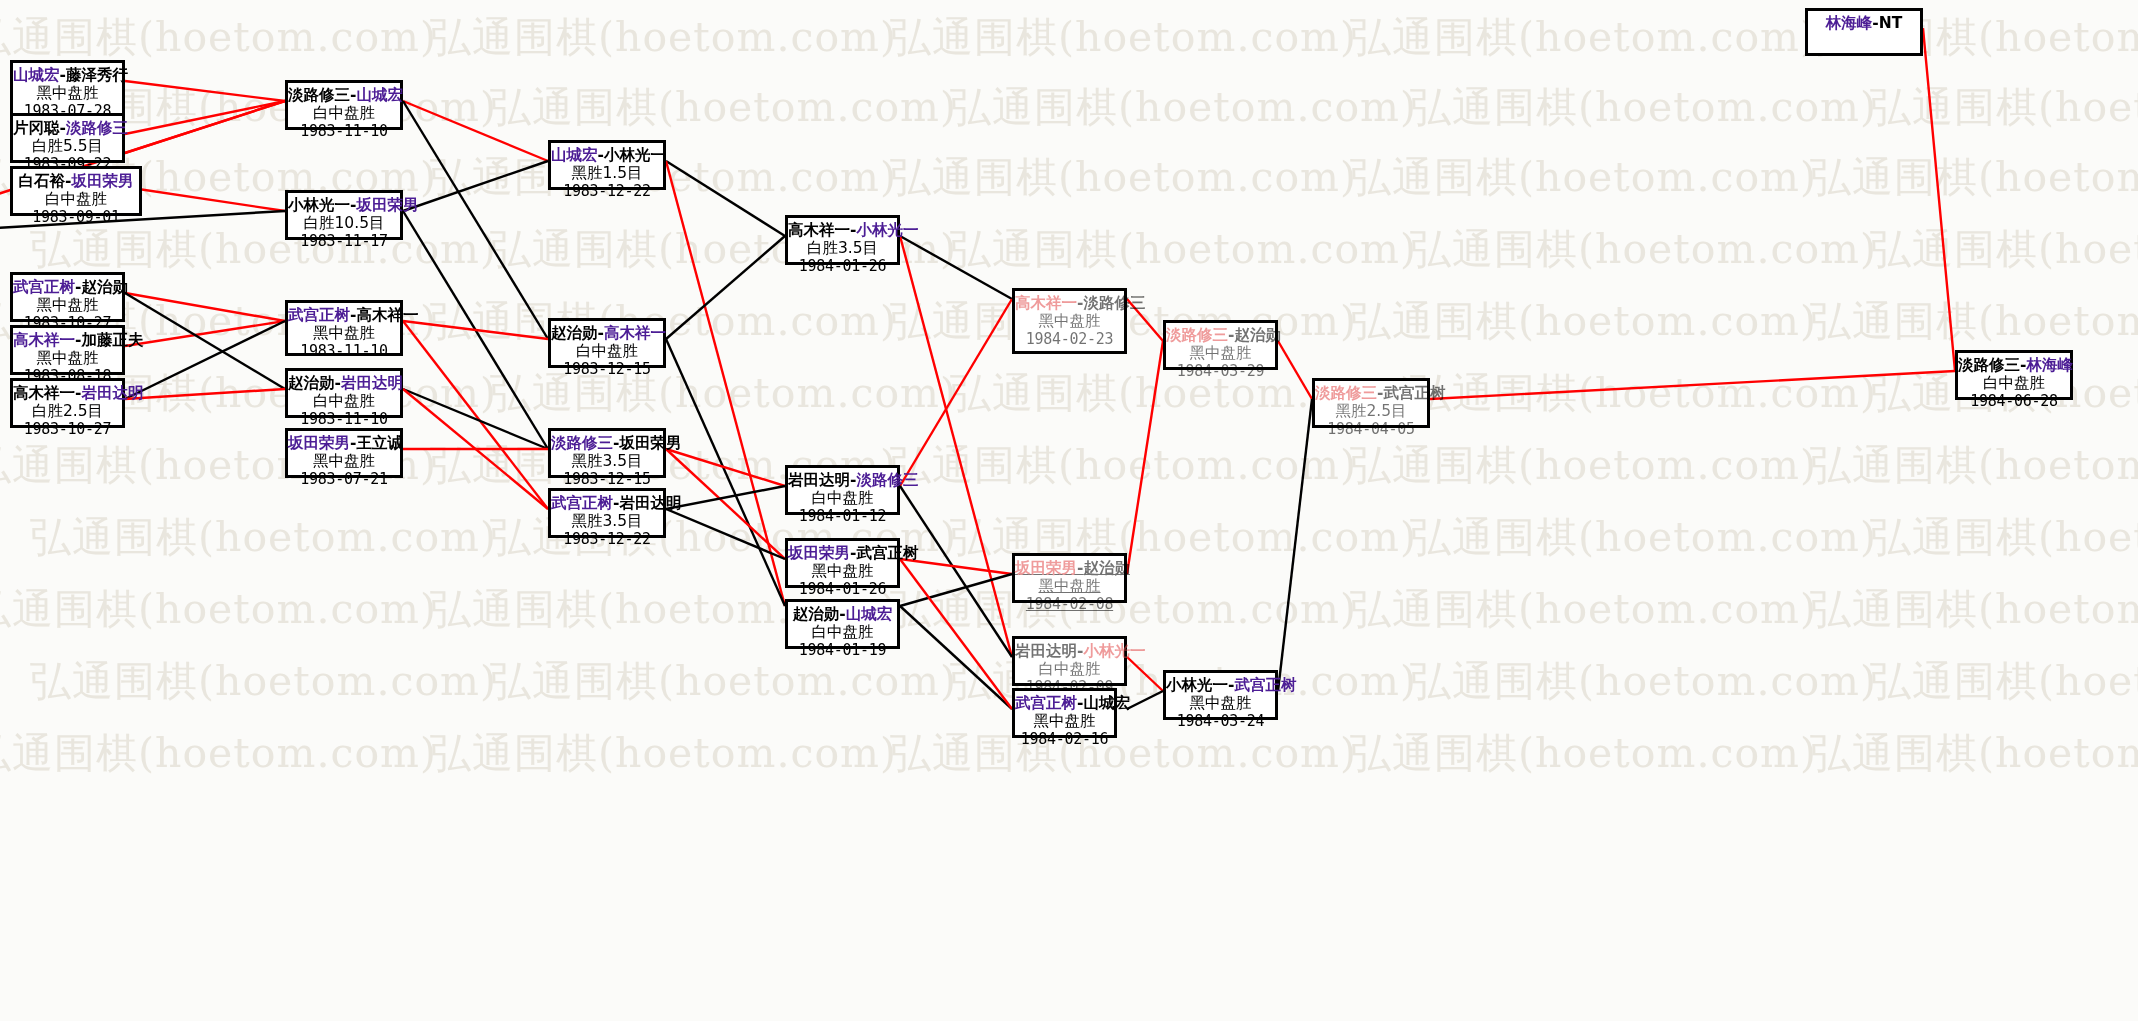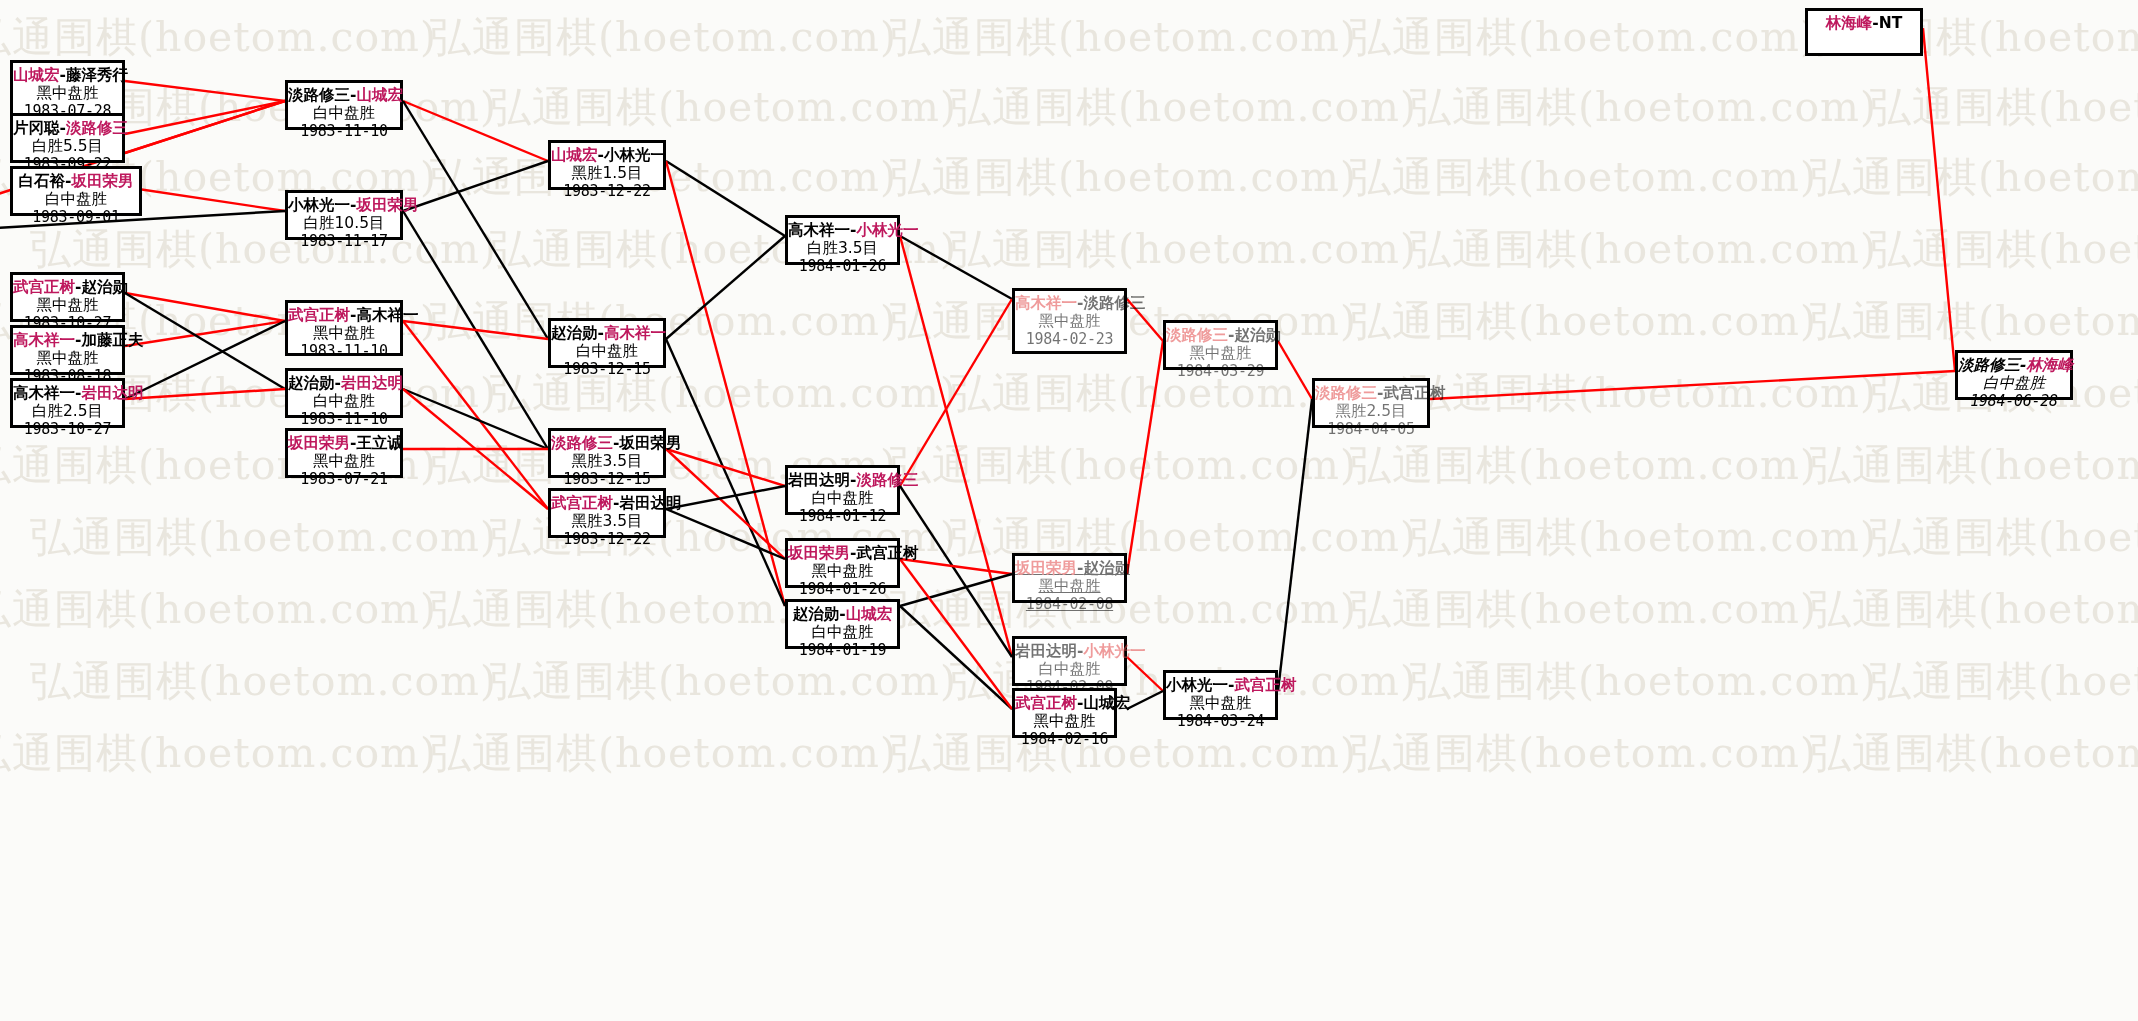--- a/index.html
+++ b/index.html
@@ -35,21 +35,21 @@
     text-align:center;
     line-height:1.18;
     padding-top:3px;
     font-size:15.5px;
     color:#000;
     white-space:nowrap;
   }
   .node .ln{display:block;}
   .node .ln1{font-weight:bold;}
   .node .dt{font-family:"DejaVu Sans Mono","Liberation Mono",monospace;font-size:15px;letter-spacing:-0.3px;}
-  .win{color:#be185d;}
+  .win{color:#4c1d95;}
   .lose{color:#000000;}
   .node.faded{border-color:#000;}
   .node.faded .ln,.node.faded .dt{opacity:.55;}
   .node.faded .win{color:#e24a4a;}
 </style>
 </head>
 <body>
 
 <div id="stage">
 
@@ -285,20 +285,20 @@
         <span class="ln dt">1984-03-24</span>
       </div>
       <div class="node faded" style="left: 1312px; top: 378px; width: 118px; height: 50px;">
         <span class="ln ln1"><span class="win">淡路修三</span><span>-</span><span class="lose">武宫正树</span></span>
         <span class="ln">黑胜2.5目</span>
         <span class="ln dt">1984-04-05</span>
       </div>
       <div class="node" style="left: 1805px; top: 8px; width: 118px; height: 48px;">
         <span class="ln ln1"><span class="win">林海峰</span><span>-</span><span class="lose">NT</span></span>
       </div>
-      <div class="node" style="left: 1955px; top: 350px; width: 118px; height: 50px; font-style: italic;">
+      <div class="node" style="left: 1955px; top: 350px; width: 118px; height: 50px;">
         <span class="ln ln1"><span class="lose">淡路修三</span><span>-</span><span class="win">林海峰</span></span>
         <span class="ln">白中盘胜</span>
         <span class="ln dt">1984-06-28</span>
       </div>
     </div>
 
 </div>
 
 </body></html>

